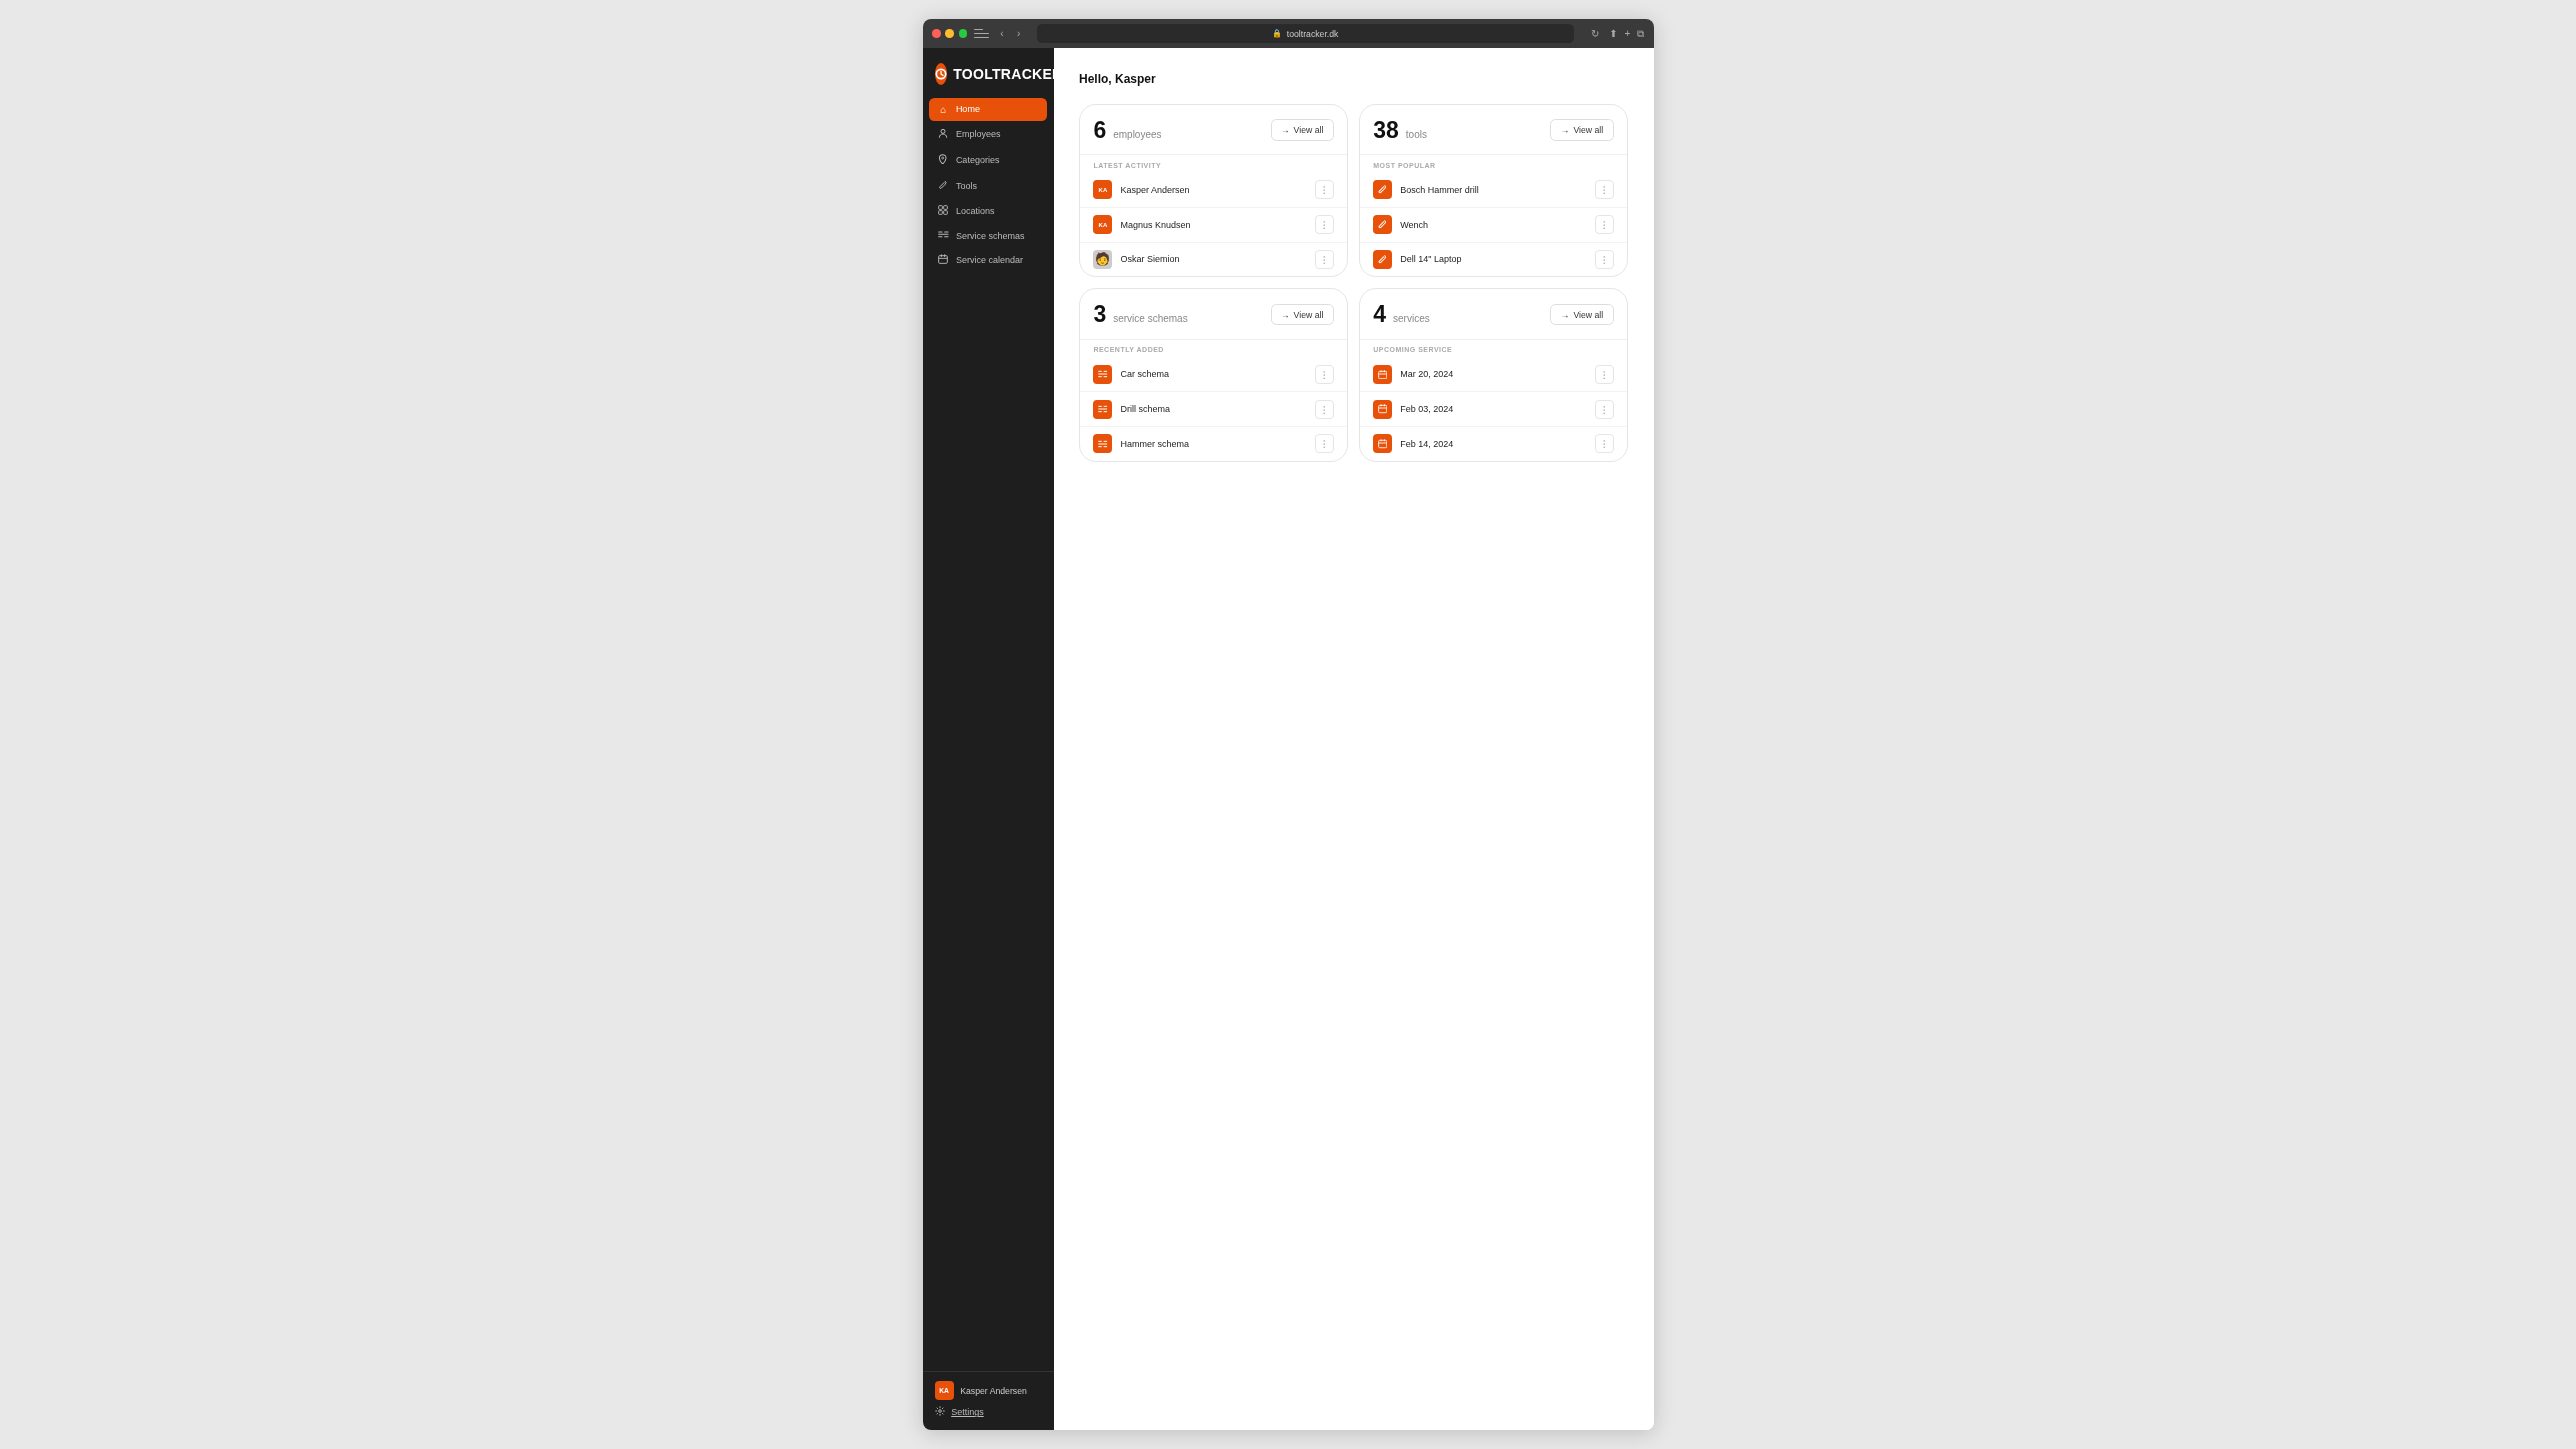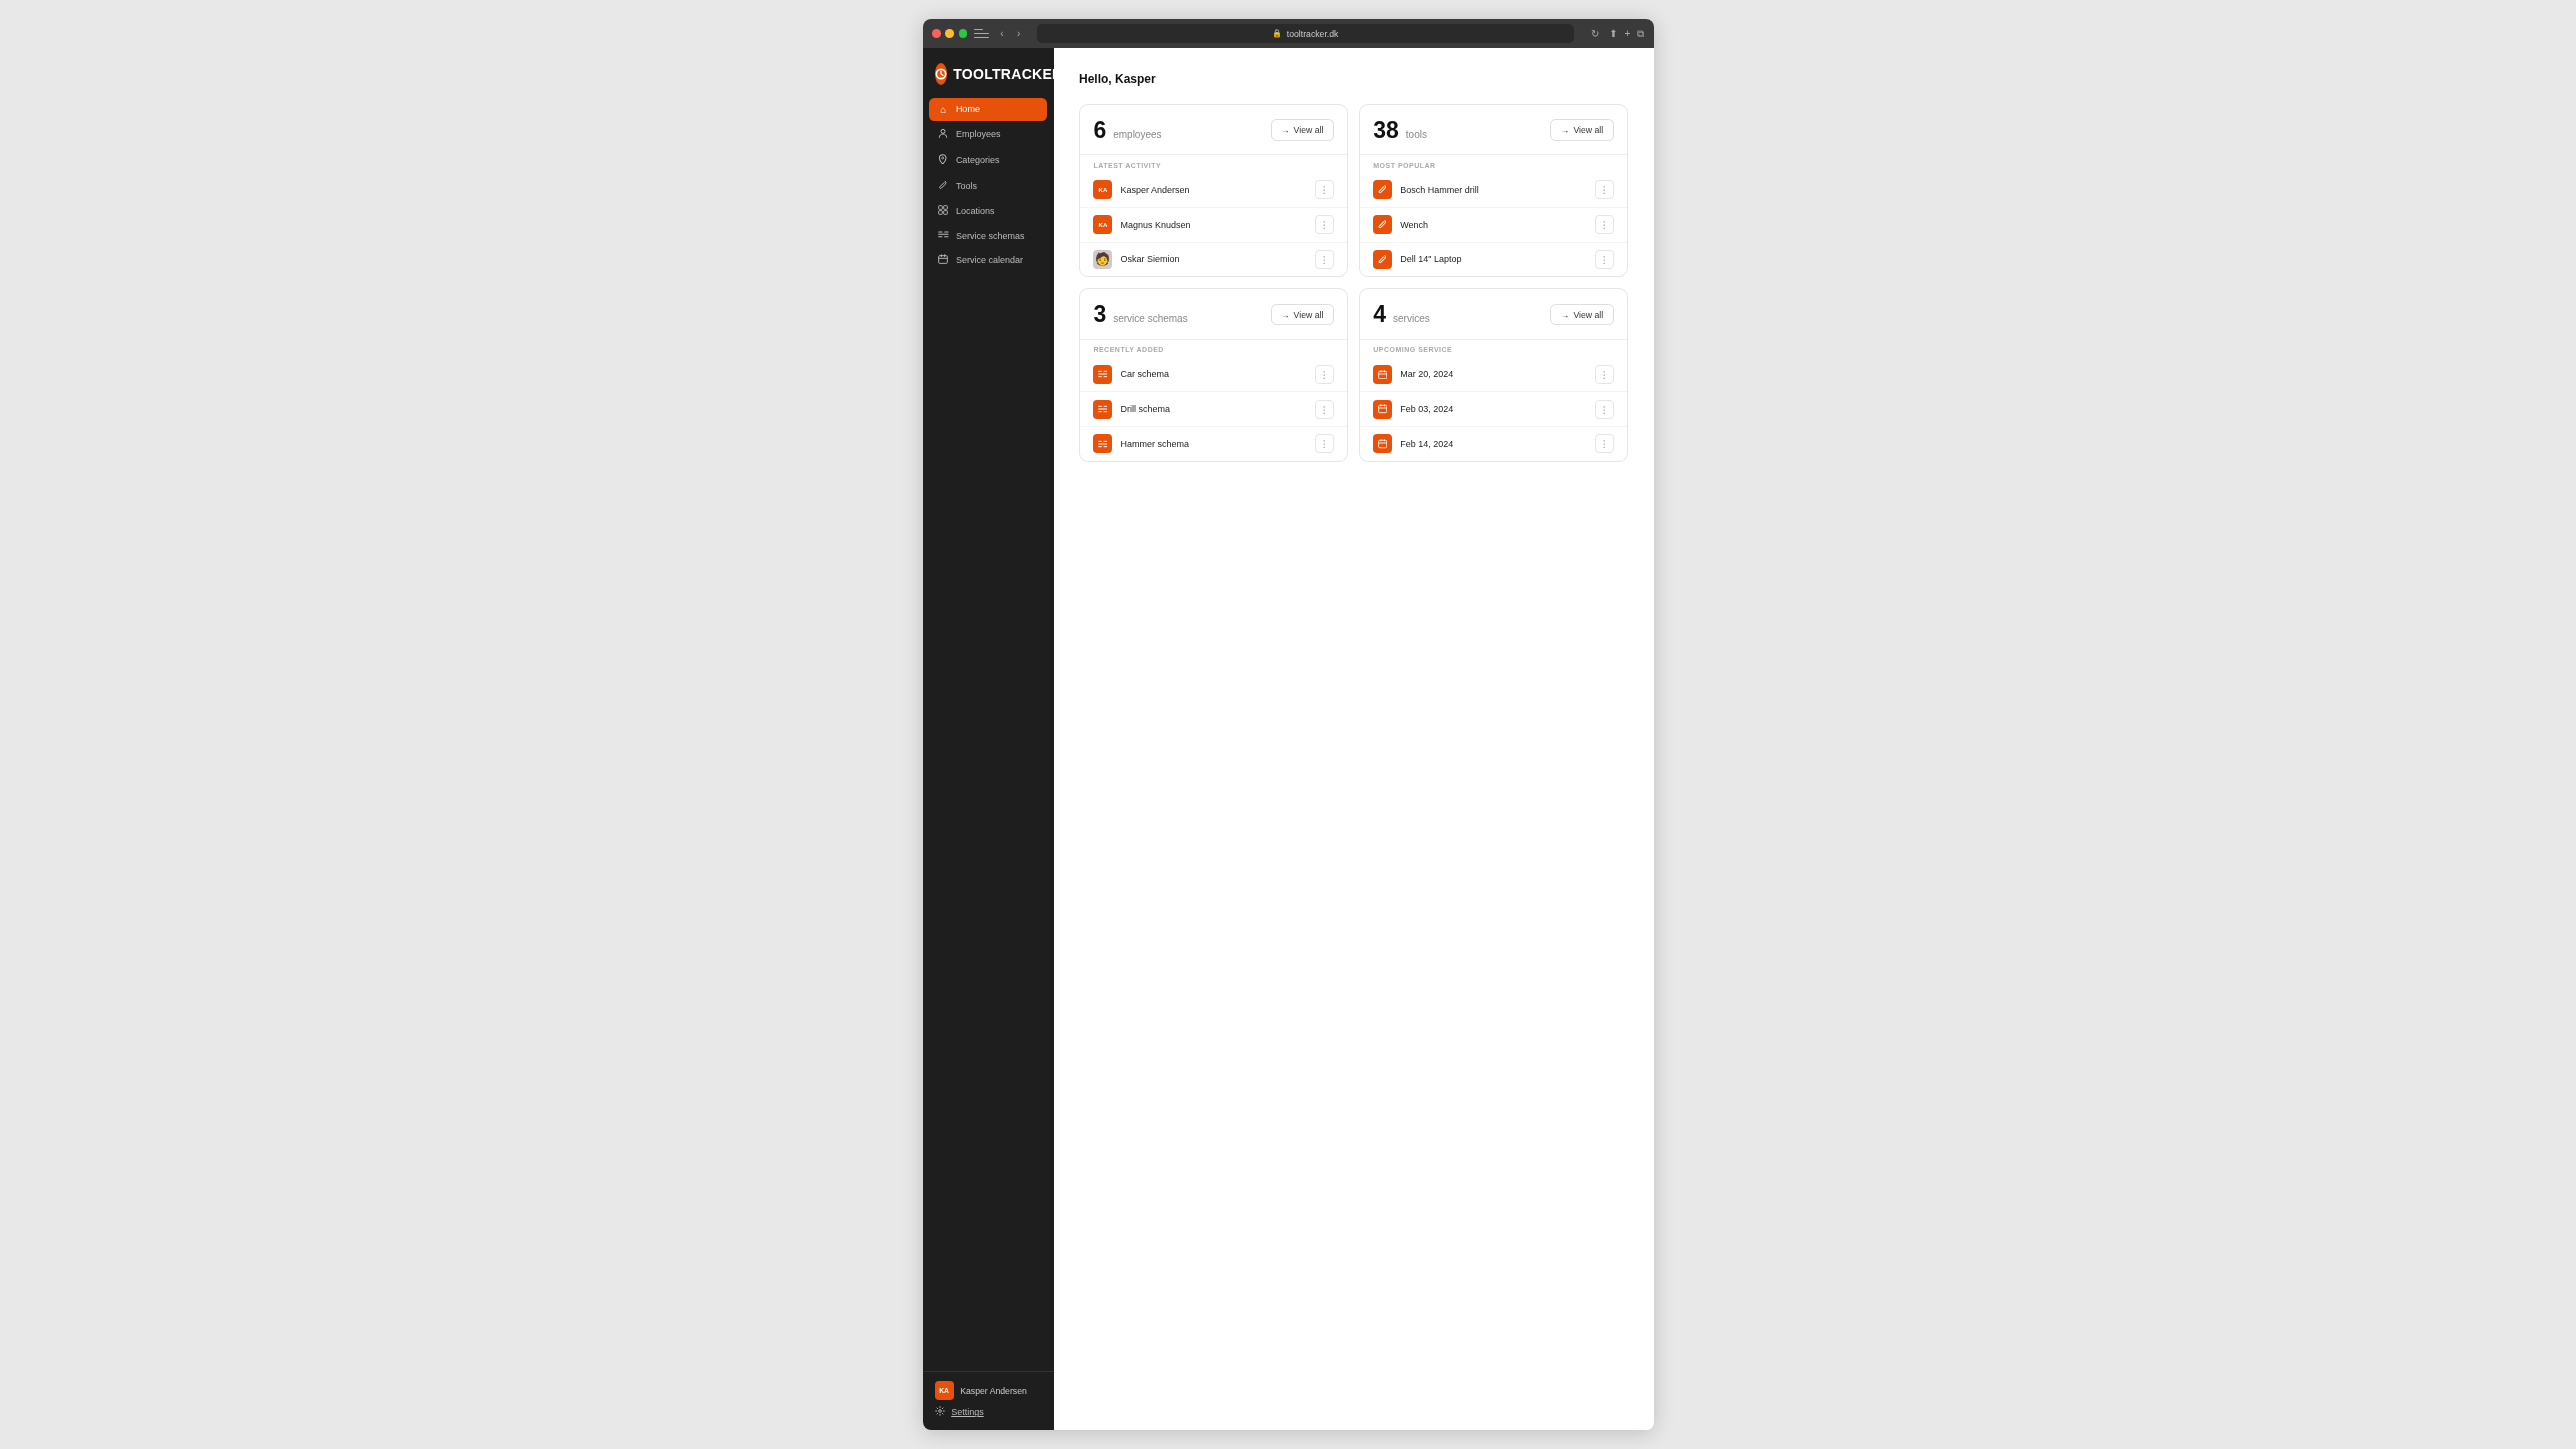--- a/index.html
+++ b/index.html
@@ -199,21 +199,21 @@
       color: #111;
       margin-bottom: 17.4px;
     }
     .dashboard-grid {
       display: grid;
       grid-template-columns: 1fr 1fr;
       gap: 10.7px;
     }
     .dashboard-card {
       border: 0.7px solid #e5e5e5;
-      border-radius: 9px;
+      border-radius: 17px;
       overflow: hidden;
     }
     .card-header {
       display: flex;
       align-items: center;
       justify-content: space-between;
       padding: 12px 13.4px 10.7px;
       border-bottom: 0.7px solid #efefef;
     }
     .card-count {

